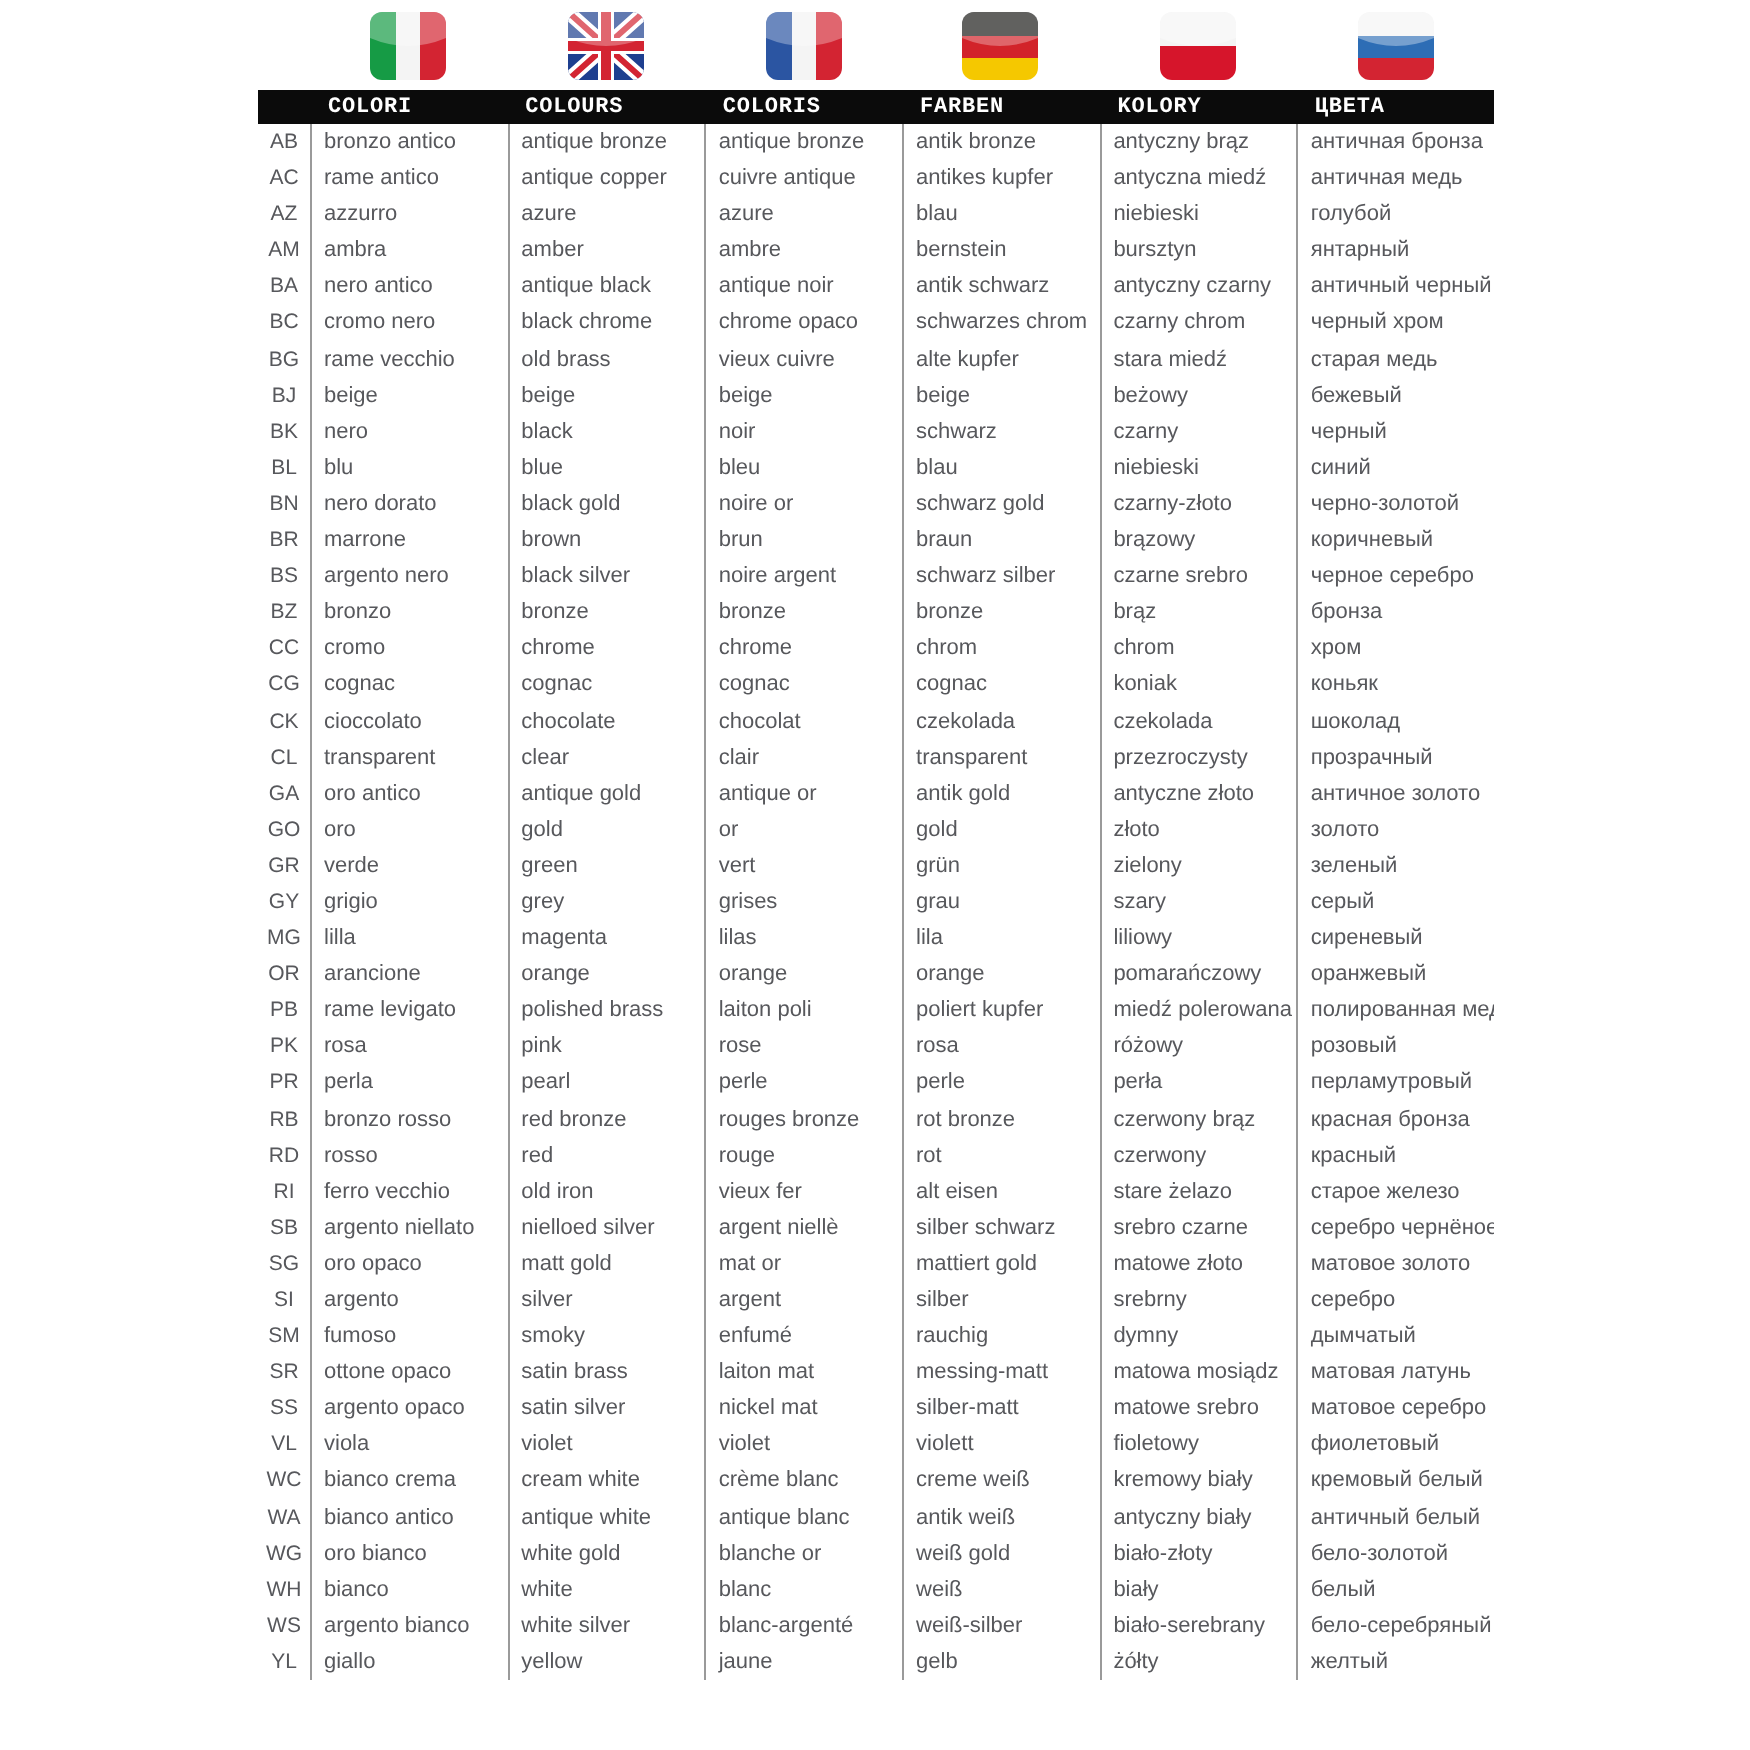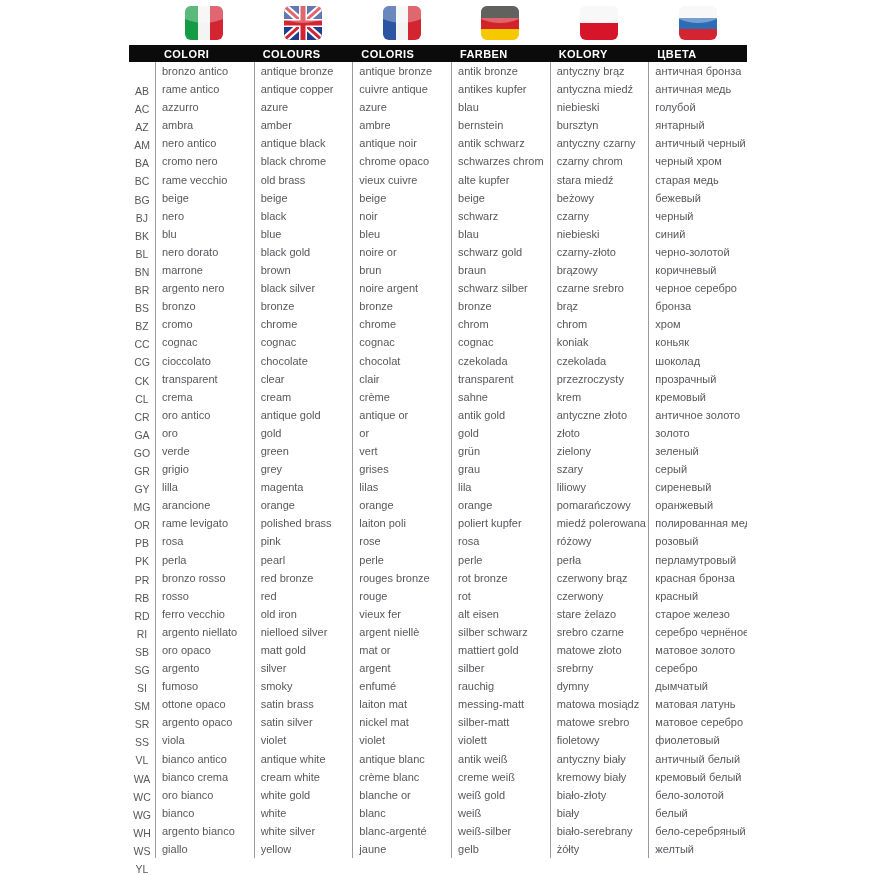--- a/index.html
+++ b/index.html
@@ -11,28 +11,27 @@
   .flags-row{display:flex;height:37px;align-items:flex-start;}
   .code-spacer{width:26px;flex:none;}
   .flag-cell{flex:1;display:flex;justify-content:center;}
   .flag{display:block;width:38px;height:34px;}
   .header-bar{
     display:flex;height:17px;background:#0b0b0b;align-items:center;margin-top:2px;
   }
   .header-label{
     flex:1;color:#ffffff;font-size:11px;font-weight:bold;
     padding-left:9px;box-sizing:border-box;letter-spacing:0.4px;
-    white-space:nowrap;overflow:hidden;
+    white-space:nowrap;overflow:hidden;font-family:Liberation Mono, monospace;
   }
   .tbody{display:block;}
   .row{display:flex;height:18.1px;line-height:18.1px;}
   .code{
     width:26px;flex:none;text-align:center;font-size:10.5px;color:#57585c;
     white-space:nowrap;
-    margin-top:20px;
   }
   .cell{
     flex:1;border-left:1px solid #9a9a9a;padding-left:6px;box-sizing:border-box;
     font-size:11px;color:#57585c;white-space:nowrap;overflow:hidden;
   }
 </style>
 </head>
 <body>
 
 <div class="page">
@@ -325,29 +324,20 @@
   <div class="row">
     <div class="code">CL</div>
     <div class="cell">transparent</div>
     <div class="cell">clear</div>
     <div class="cell">clair</div>
     <div class="cell">transparent</div>
     <div class="cell">przezroczysty</div>
     <div class="cell">прозрачный</div>
   </div>
 
-  <div class="row">
-    <div class="code">CR</div>
-    <div class="cell">crema</div>
-    <div class="cell">cream</div>
-    <div class="cell">crème</div>
-    <div class="cell">sahne</div>
-    <div class="cell">krem</div>
-    <div class="cell">кремовый</div>
-  </div>
 
   <div class="row">
     <div class="code">GA</div>
     <div class="cell">oro antico</div>
     <div class="cell">antique gold</div>
     <div class="cell">antique or</div>
     <div class="cell">antik gold</div>
     <div class="cell">antyczne złoto</div>
     <div class="cell">античное золото</div>
   </div>
@@ -527,40 +517,40 @@
     <div class="code">VL</div>
     <div class="cell">viola</div>
     <div class="cell">violet</div>
     <div class="cell">violet</div>
     <div class="cell">violett</div>
     <div class="cell">fioletowy</div>
     <div class="cell">фиолетовый</div>
   </div>
 
   <div class="row">
+    <div class="code">WC</div>
+    <div class="cell">bianco crema</div>
+    <div class="cell">cream white</div>
+    <div class="cell">crème blanc</div>
+    <div class="cell">creme weiß</div>
+    <div class="cell">kremowy biały</div>
+    <div class="cell">кремовый белый</div>
+  </div>
+
+  <div class="row">
     <div class="code">WA</div>
     <div class="cell">bianco antico</div>
     <div class="cell">antique white</div>
     <div class="cell">antique blanc</div>
     <div class="cell">antik weiß</div>
     <div class="cell">antyczny biały</div>
     <div class="cell">античный белый</div>
   </div>
 
   <div class="row">
-    <div class="code">WC</div>
-    <div class="cell">bianco crema</div>
-    <div class="cell">cream white</div>
-    <div class="cell">crème blanc</div>
-    <div class="cell">creme weiß</div>
-    <div class="cell">kremowy biały</div>
-    <div class="cell">кремовый белый</div>
-  </div>
-
-  <div class="row">
     <div class="code">WG</div>
     <div class="cell">oro bianco</div>
     <div class="cell">white gold</div>
     <div class="cell">blanche or</div>
     <div class="cell">weiß gold</div>
     <div class="cell">biało-złoty</div>
     <div class="cell">бело-золотой</div>
   </div>
 
   <div class="row">

